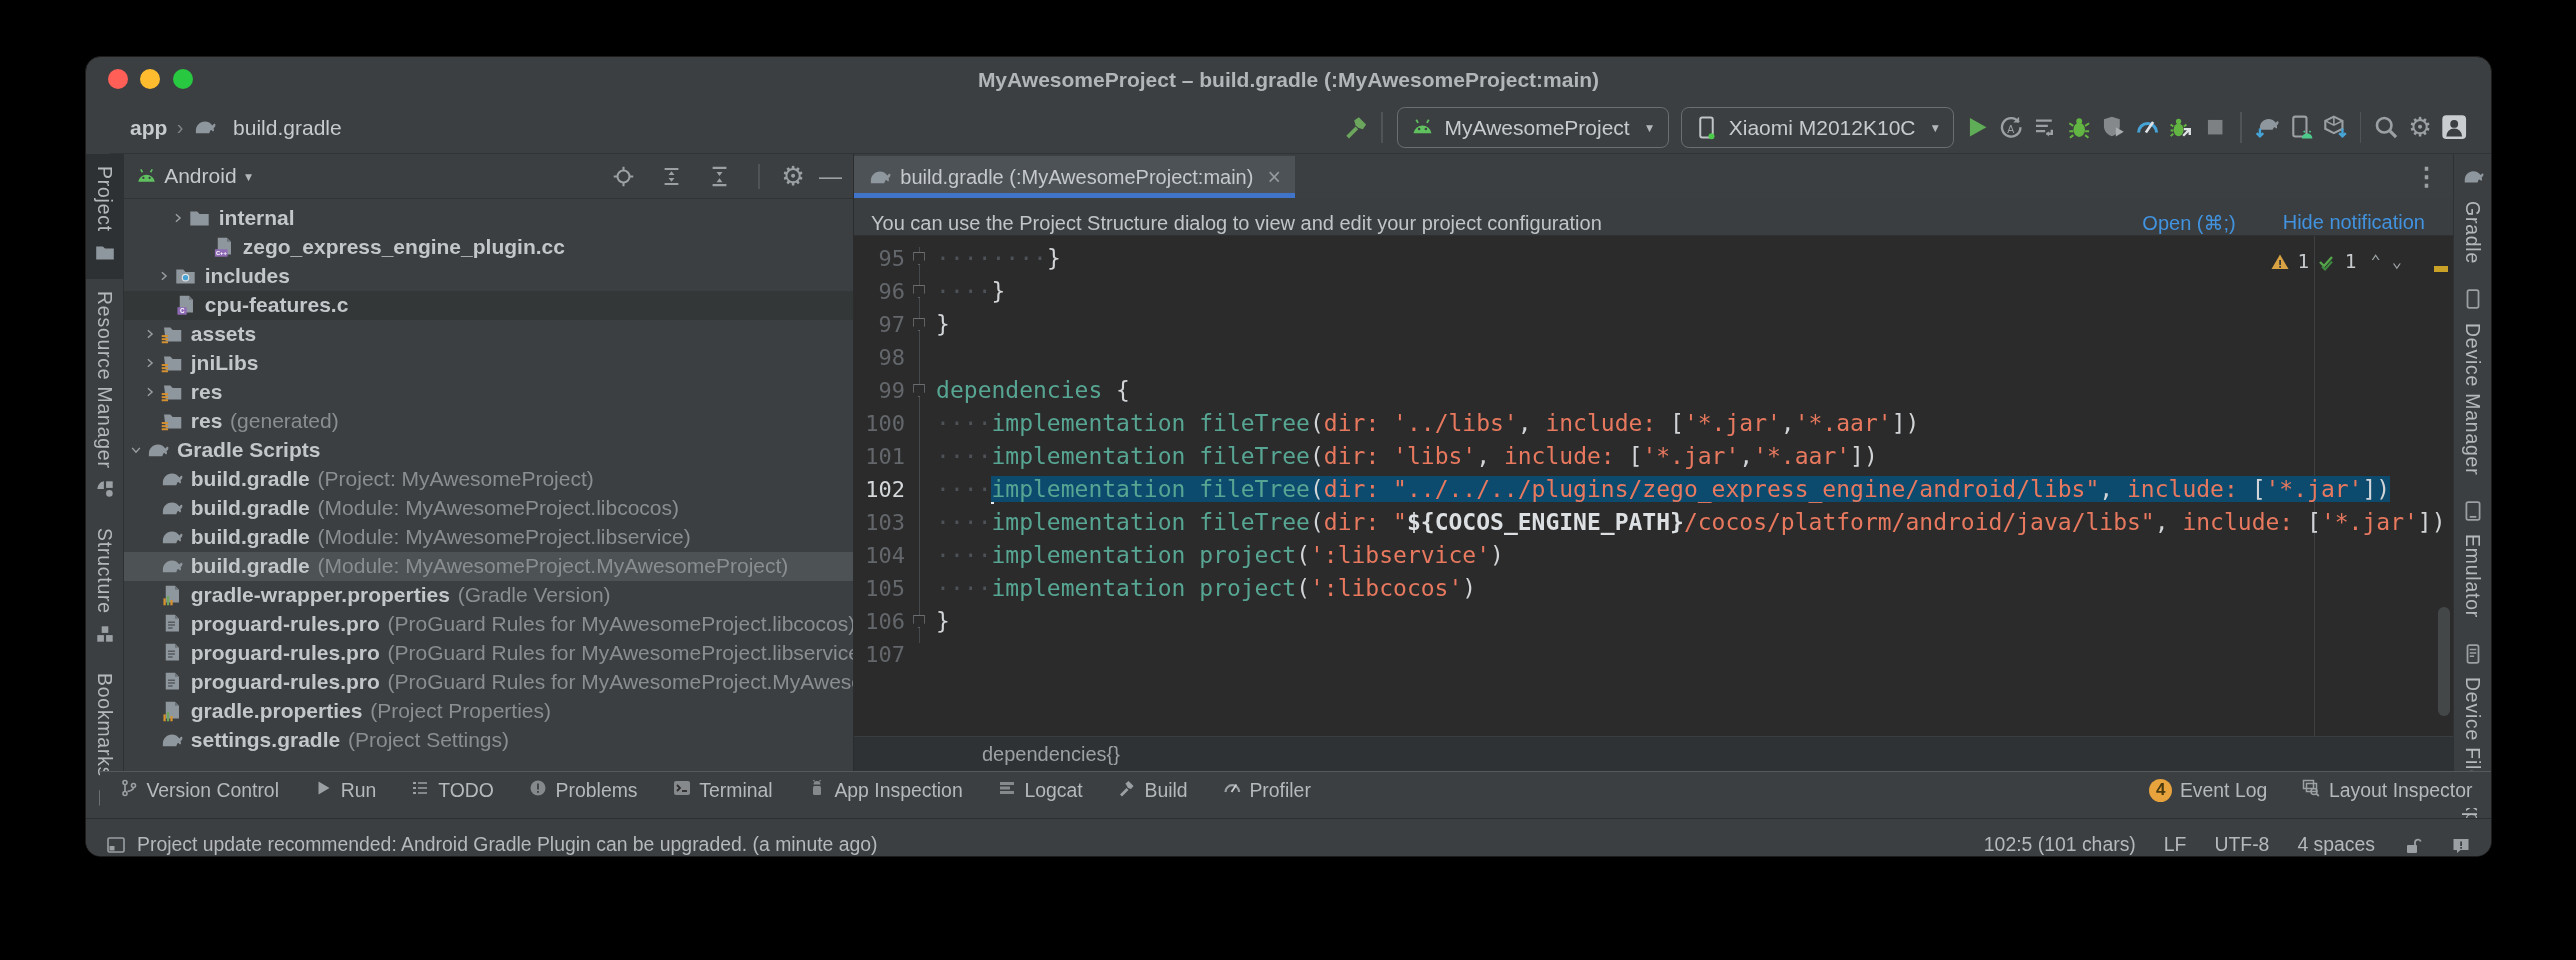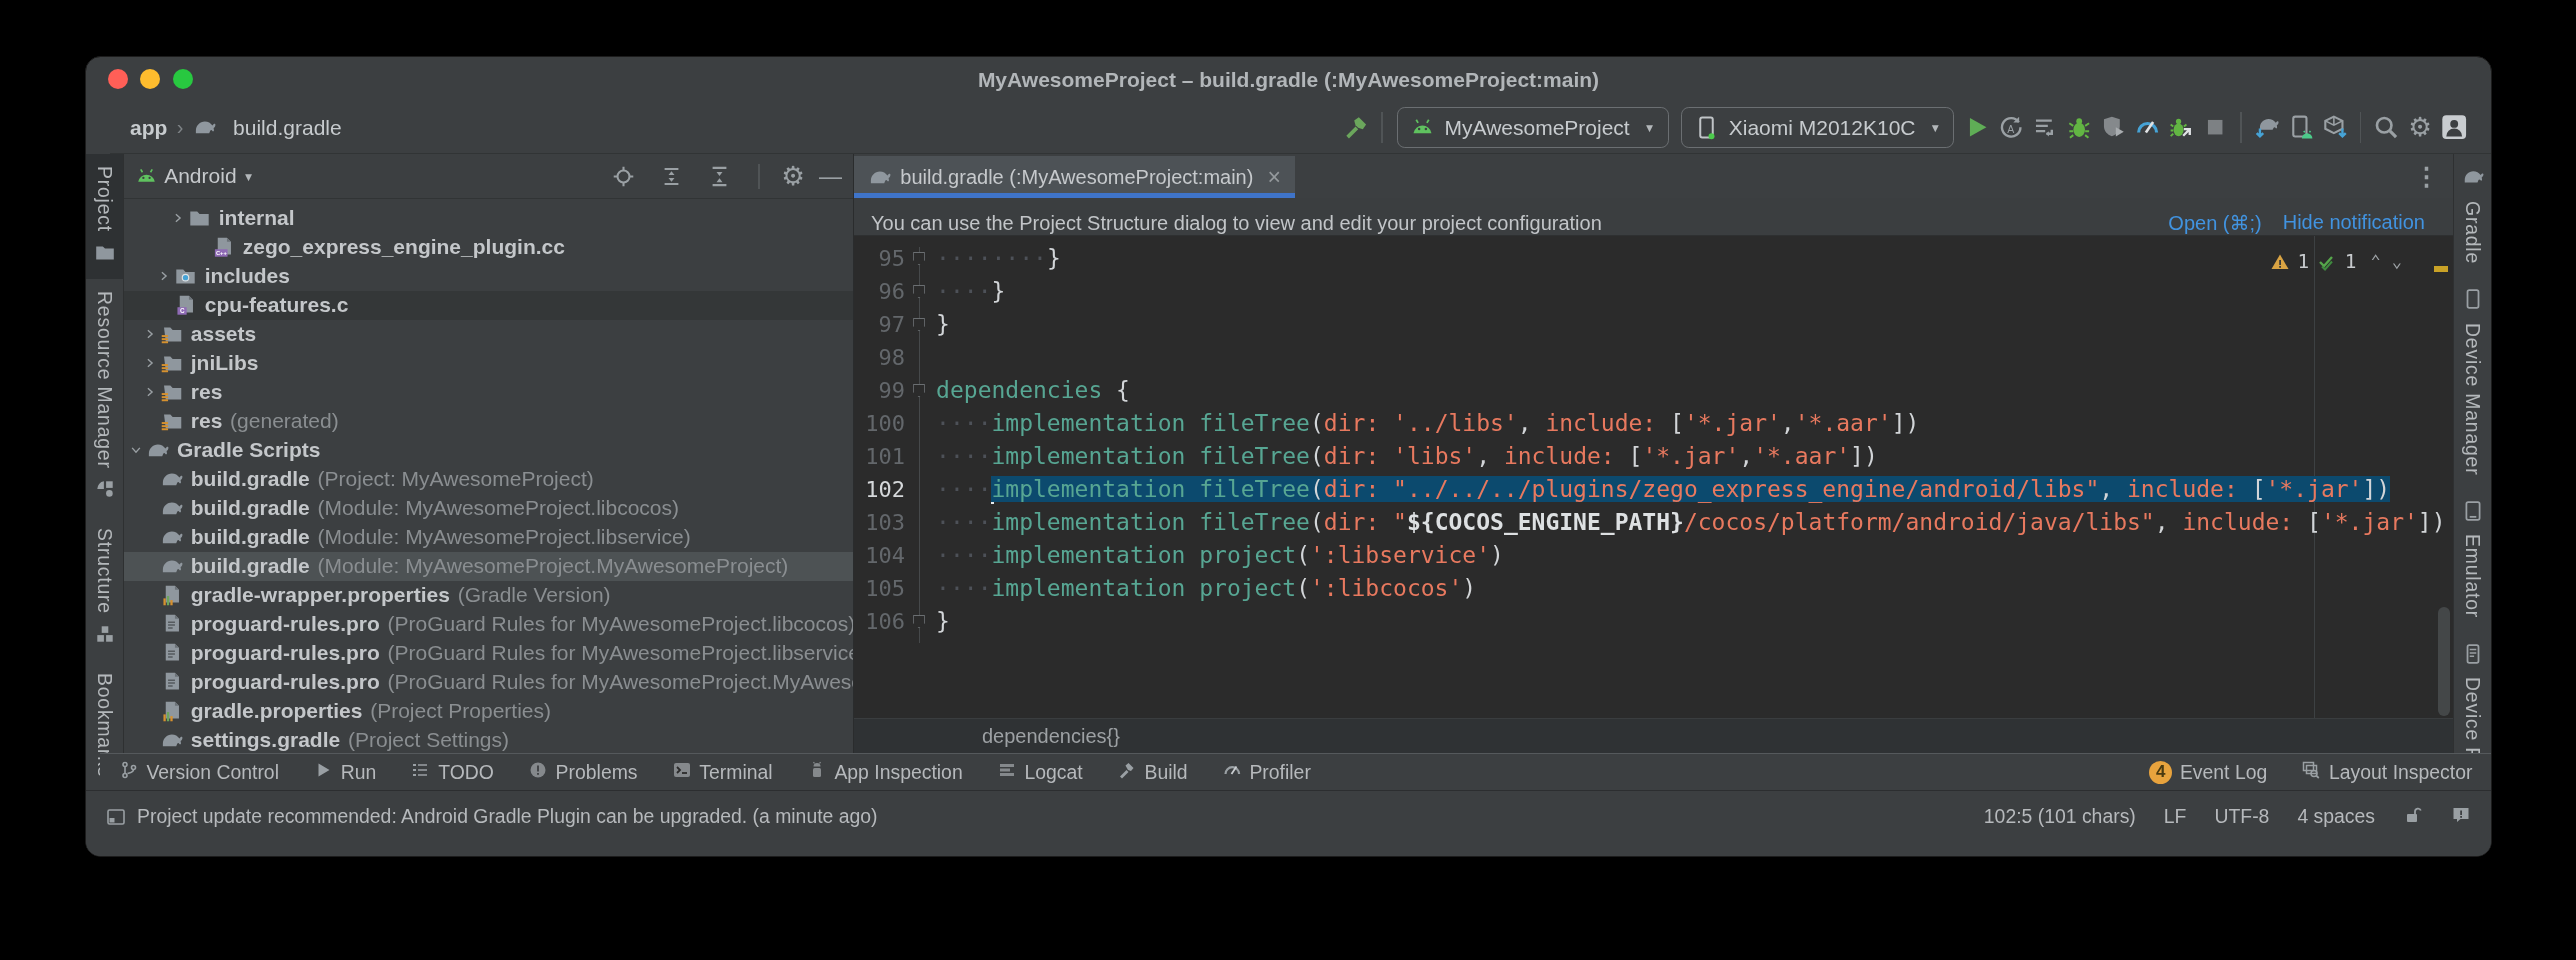--- a/index.html
+++ b/index.html
@@ -54,21 +54,21 @@
   .tsuffix{color:#8a8e91;margin-left:7.8px;}
   
   .editor{flex:1;display:flex;flex-direction:column;background:#2b2b2b;min-width:0;}
   .tabbar{height:44px;background:#3c3f41;display:flex;align-items:flex-end;flex:none;position:relative;}
   .tab{display:flex;align-items:center;gap:9.3px;background:#4d5256;height:42px;padding:0 14px;position:relative;color:#c6c9cc;font-size:20px;}
   .tab .underline{position:absolute;left:0;right:0;bottom:0;height:4.7px;background:#3f74c9;}
   .tab svg{width:23px;height:23px}
   .tab .close{color:#94999c;font-size:23px;margin-left:4.7px;}
   .tabbar .kebab{position:absolute;right:14px;top:7.8px;}
   .notif{height:37px;background:#3b3e40;border-bottom:0.8px solid #2e3031;display:flex;align-items:flex-end;padding:0 28px 0 17px;flex:none;font-size:20px;color:#c2c5c8;}
-  .notif .links{margin-left:auto;display:flex;gap:21px;}
+  .notif .links{margin-left:auto;display:flex;gap:47px;}
   .notif a{color:#4193e0;text-decoration:none;}
   .codewrap{flex:1;position:relative;overflow:hidden;font-family:"DejaVu Sans Mono",monospace;font-size:23px;line-height:33px;padding-top:6.2px;}
   .margin-line{position:absolute;left:1460px;top:0;bottom:0;width:0.8px;background:#3d4143;}
   .fold-guide{position:absolute;left:65px;top:11px;width:0.8px;height:396px;background:#46494b;}
   .cline{display:flex;height:33px;align-items:center;}
   .lnum{width:51px;text-align:right;color:#63676b;font-size:22px;flex:none;}
   .lnum.cur{color:#d5d8da}
   .lfold{width:28px;flex:none;display:flex;align-items:center;justify-content:center;position:relative;z-index:1;}
   .foldmark{width:11.7px;height:13.2px;border:1.6px solid #6a6e71;background:#2b2b2b;clip-path:polygon(0 0,100% 0,100% 62%,50% 100%,0 62%);box-sizing:border-box;}
   .lcode{white-space:pre;padding-left:3.1px;}
@@ -80,21 +80,21 @@
   .inspect .updown{color:#9fa4a8;font-size:17px;letter-spacing:11px;margin-left:6.2px;}
   .stripe-warn{position:absolute;right:4.7px;top:29.5px;width:14px;height:6.2px;background:#c9a227;}
   .sthumb{position:absolute;right:3.1px;top:371px;width:12.4px;height:109px;background:#5a5e61;opacity:.55;border-radius:6.2px;}
   .ebread{height:34px;border-top:0.8px solid #3a3d3f;display:flex;align-items:center;padding-left:128px;color:#9da1a4;font-size:20px;flex:none;background:#2f3234;}
   
   .bbar{height:36px;border-top:1.6px solid #55595c;background:#3c3f41;display:flex;align-items:center;padding:0 18.6px;gap:34px;flex:none;font-size:19.4px;color:#b6b9bc;margin-left:14px;}
   .bbtn{display:inline-flex;align-items:center;gap:7.8px;}
   .bbtn svg{width:20px;height:20px}
   .bspacer{flex:1}
   .badge{width:23px;height:23px;border-radius:50%;background:#e8a33d;color:#4a3a10;font-weight:bold;font-size:17px;display:inline-flex;align-items:center;justify-content:center;}
-  .sbar{height:37px;border-top:1.6px solid #2c2e30;background:#3c3f41;display:flex;align-items:flex-start;padding:14px 20px;gap:28px;flex:none;font-size:19.4px;color:#b6b9bc;}
+  .sbar{height:37px;border-top:1.6px solid #2c2e30;background:#3c3f41;display:flex;align-items:flex-end;padding:0 20px;gap:28px;flex:none;font-size:19.4px;color:#b6b9bc;margin-top:10px;}
   .sbar svg{width:20px;height:20px}
   .smsg{display:inline-flex;align-items:center;gap:11px;}
 </style>
 </head>
 <body>
 
 <div class="window">
 
   <div class="titlebar">
     <div class="traffic">
@@ -629,20 +629,25 @@
               <span class="lnum">105</span>
               <span class="lfold"></span>
               <span class="lcode"><span class="c-w">····</span><span class="c-k">implementation project</span><span class="c-p">(</span><span class="c-s">':libcocos'</span><span class="c-p">)</span></span>
             </div>
             <div class="cline">
               <span class="lnum">106</span>
               <span class="lfold">
                 <span class="foldmark"></span>
               </span>
               <span class="lcode"><span class="c-p">}</span></span>
+            </div>
+            <div class="cline">
+              <span class="lnum">107</span>
+              <span class="lfold"></span>
+              <span class="lcode"></span>
             </div>
           </div>
         <div class="inspect">
           <svg viewBox="0 0 20 20">
               <path d="M10 2.5L18.5 17h-17z" fill="#d9a343"></path>
               <rect x="9.2" y="8" width="1.8" height="5" fill="#3a3a3a"></rect>
               <rect x="9.2" y="14" width="1.8" height="1.8" fill="#3a3a3a"></rect>
             </svg>
           <span>1</span>
           <svg viewBox="0 0 20 20">

